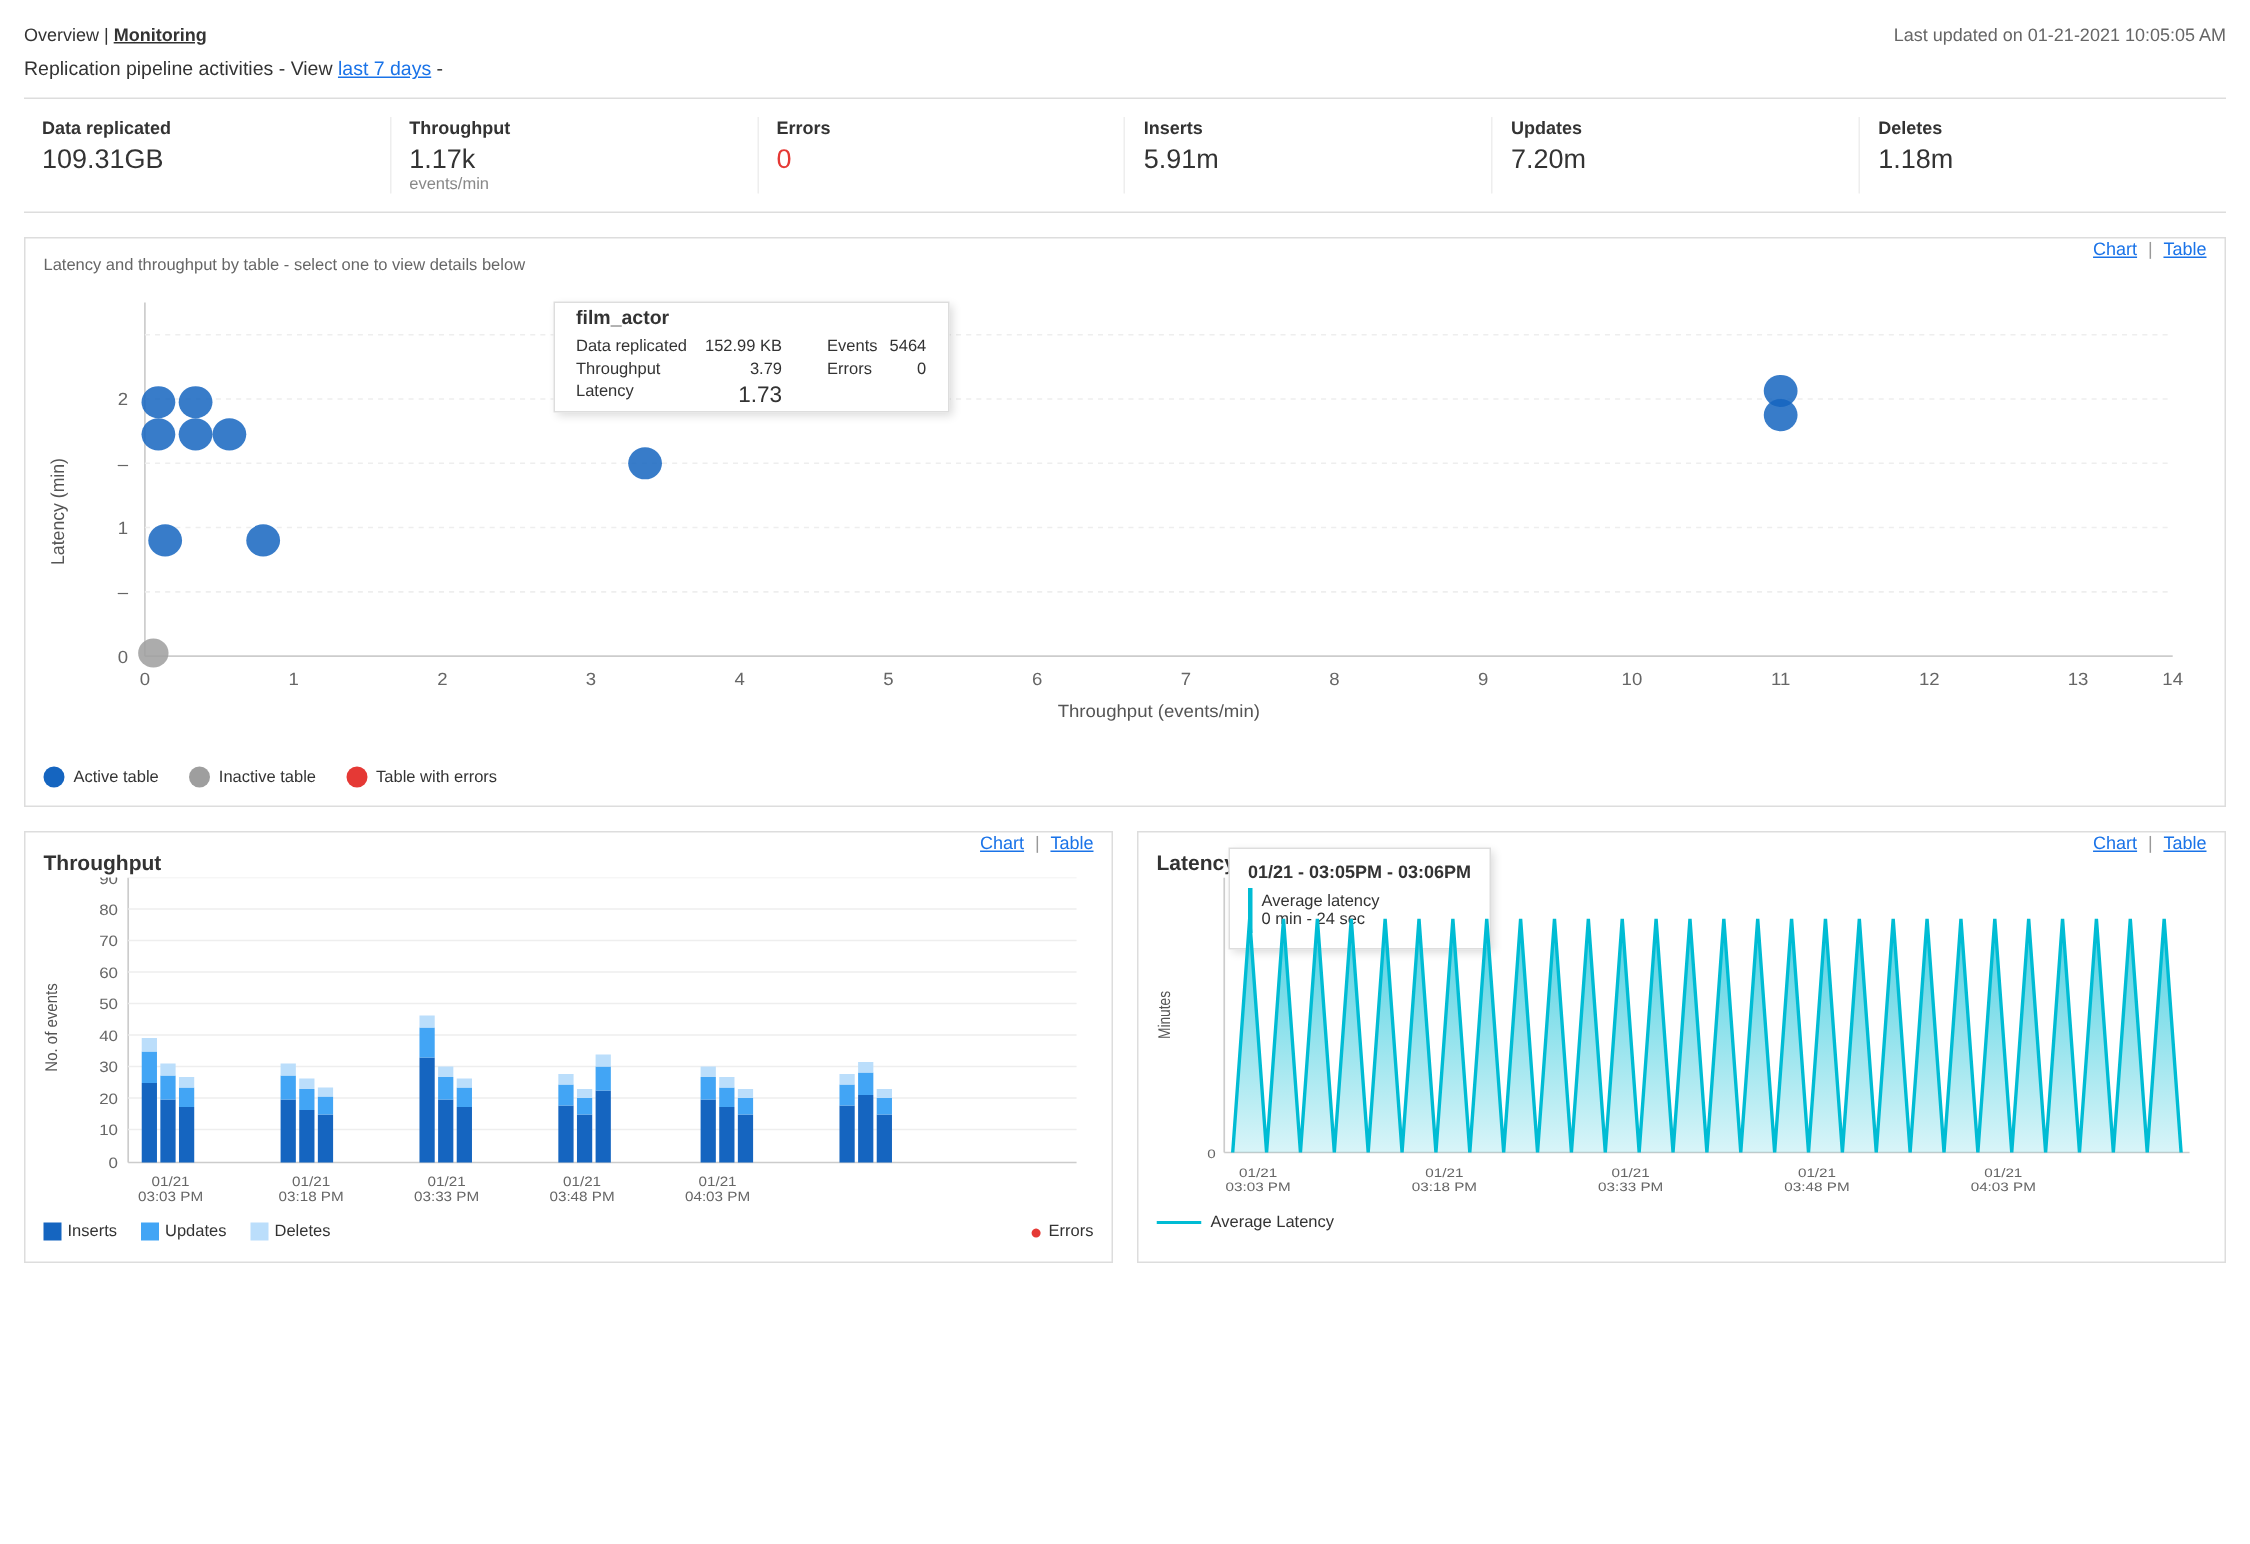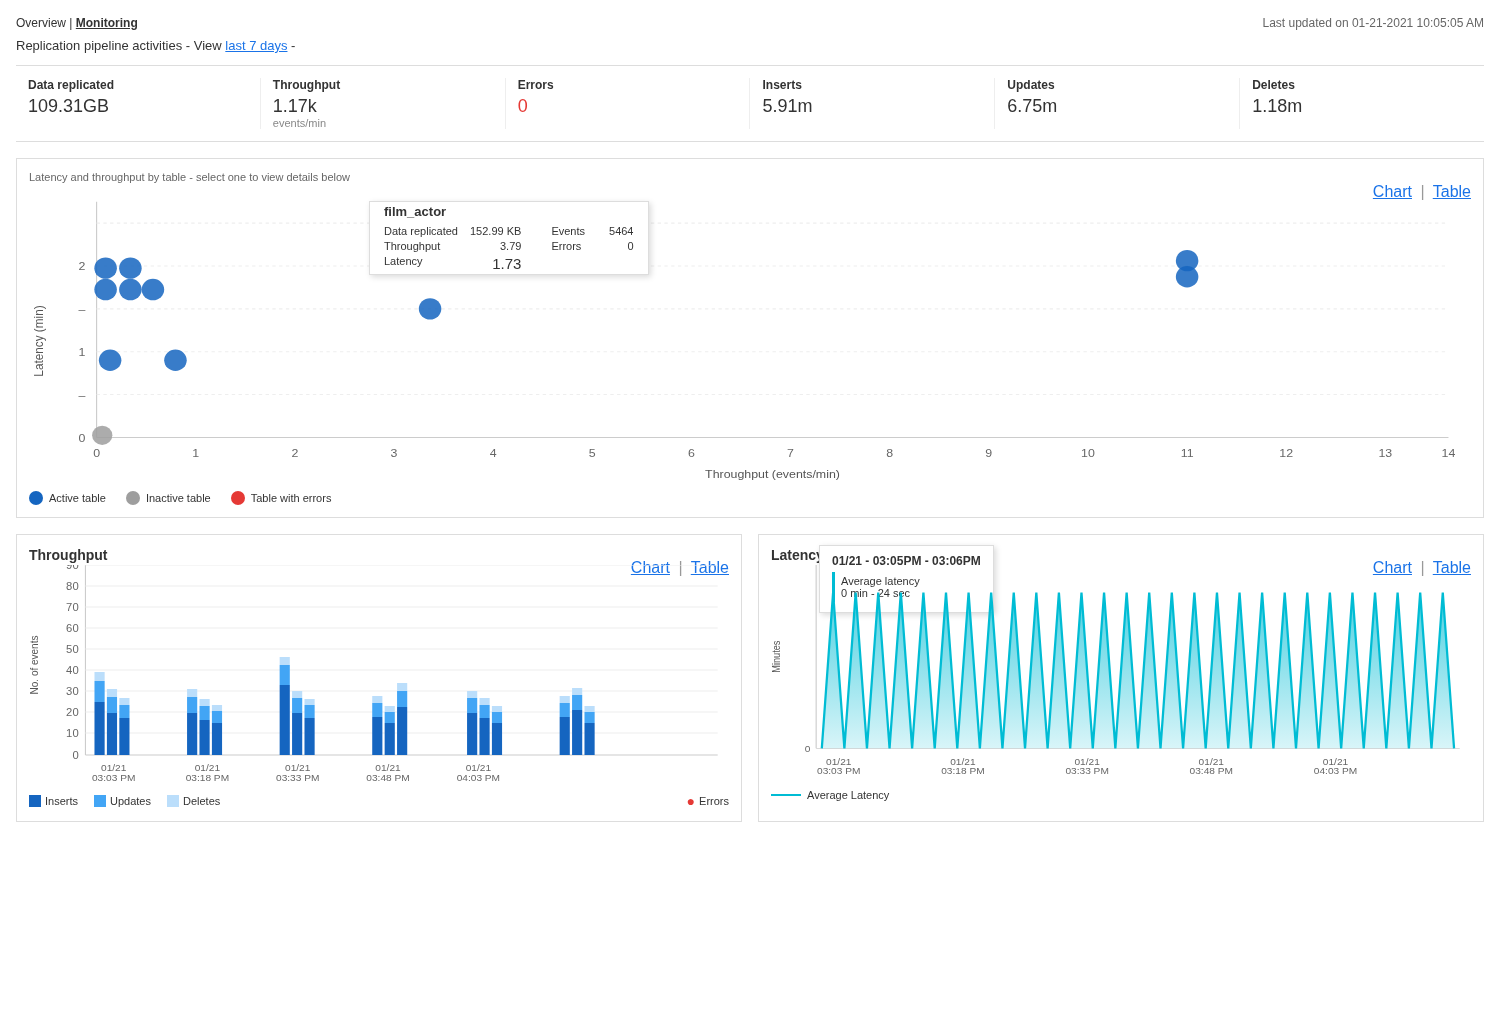--- a/index.html
+++ b/index.html
@@ -19,21 +19,21 @@
     .metric:last-child { border-right: none; }
     .metric-label { font-size: 12px; font-weight: bold; color: #333; margin-bottom: 4px; }
     .metric-value { font-size: 18px; color: #333; font-weight: 400; }
     .metric-value.error { color: #e53935; }
     .metric-sub { font-size: 11px; color: #888; }
 
     .section { border: 1px solid #ddd; padding: 12px; margin-bottom: 16px; position: relative; }
     .section-title { font-size: 14px; font-weight: bold; margin-bottom: 2px; }
     .section-subtitle { font-size: 11px; color: #666; margin-bottom: 8px; }
 
-    .chart-toggle { position: absolute; top: 24px; right: 12px; font-size: 16px; }
+    .chart-toggle { position: absolute; top: 0; right: 12px; font-size: 12px; }
     .chart-toggle a { color: #1a73e8; text-decoration: underline; cursor: pointer; }
     .chart-toggle span { color: #999; margin: 0 4px; }
 
     .scatter-container { position: relative; width: 100%; height: 300px; }
     .scatter-svg { width: 100%; height: 100%; }
 
     .legend { display: flex; gap: 20px; margin-top: 8px; }
     .legend-item { display: flex; align-items: center; gap: 6px; font-size: 11px; }
     .legend-dot { width: 14px; height: 14px; border-radius: 50%; }
     .legend-dot.blue { background: #1565c0; }
@@ -91,21 +91,21 @@
   <div class="metric">
     <div class="metric-label">Errors</div>
     <div class="metric-value error">0</div>
   </div>
   <div class="metric">
     <div class="metric-label">Inserts</div>
     <div class="metric-value">5.91m</div>
   </div>
   <div class="metric">
     <div class="metric-label">Updates</div>
-    <div class="metric-value">6.75m</div>
+    <div class="metric-value">7.20m</div>
   </div>
   <div class="metric">
     <div class="metric-label">Deletes</div>
     <div class="metric-value">1.18m</div>
   </div>
 </div>
 
 <div class="section">
   <div class="section-subtitle">Latency and throughput by table - select one to view details below</div>
   <div class="chart-toggle">
@@ -127,21 +127,21 @@
           <div style="display:flex; justify-content:space-between; gap:12px; margin-bottom:3px;">
             <span style="font-size:11px;">Throughput</span>
             <span style="font-size:11px;">3.79</span>
           </div>
           <div style="display:flex; justify-content:space-between; gap:12px;">
             <span style="font-size:11px;">Latency</span>
             <span style="font-size:15px;">1.73</span>
           </div>
         </div>
         <div>
-          <div style="display:flex; justify-content:flex-end; gap:24px; margin-bottom:3px;">
+          <div style="display:flex; justify-content:flex-end; gap:8px; margin-bottom:3px;">
             <span style="font-size:11px;">Events</span>
             <span style="font-size:11px;">5464</span>
           </div>
           <div style="display:flex; justify-content:space-between; gap:12px;">
             <span style="font-size:11px;">Errors</span>
             <span style="font-size:11px;">0</span>
           </div>
         </div>
       </div>
     </div>
@@ -196,21 +196,21 @@
 
       <circle cx="401" cy="65" r="12" fill="#1565c0" opacity="0.95" stroke="#0d47a1" stroke-width="2"></circle>
 
       <circle cx="1028" cy="65" r="10" fill="#1565c0" opacity="0.85"></circle>
       <circle cx="1028" cy="80" r="10" fill="#1565c0" opacity="0.85"></circle>
 
       <circle cx="65" cy="228" r="9" fill="#9e9e9e" opacity="0.85"></circle>
     </svg>
   </div>
 
-  <div class="legend" style="margin-top:0;">
+  <div class="legend" style="margin-top:20px;">
     <div class="legend-item">
       <div class="legend-dot blue"></div>
       <span>Active table</span>
     </div>
     <div class="legend-item">
       <div class="legend-dot gray"></div>
       <span>Inactive table</span>
     </div>
     <div class="legend-item">
       <div class="legend-dot red"></div>

